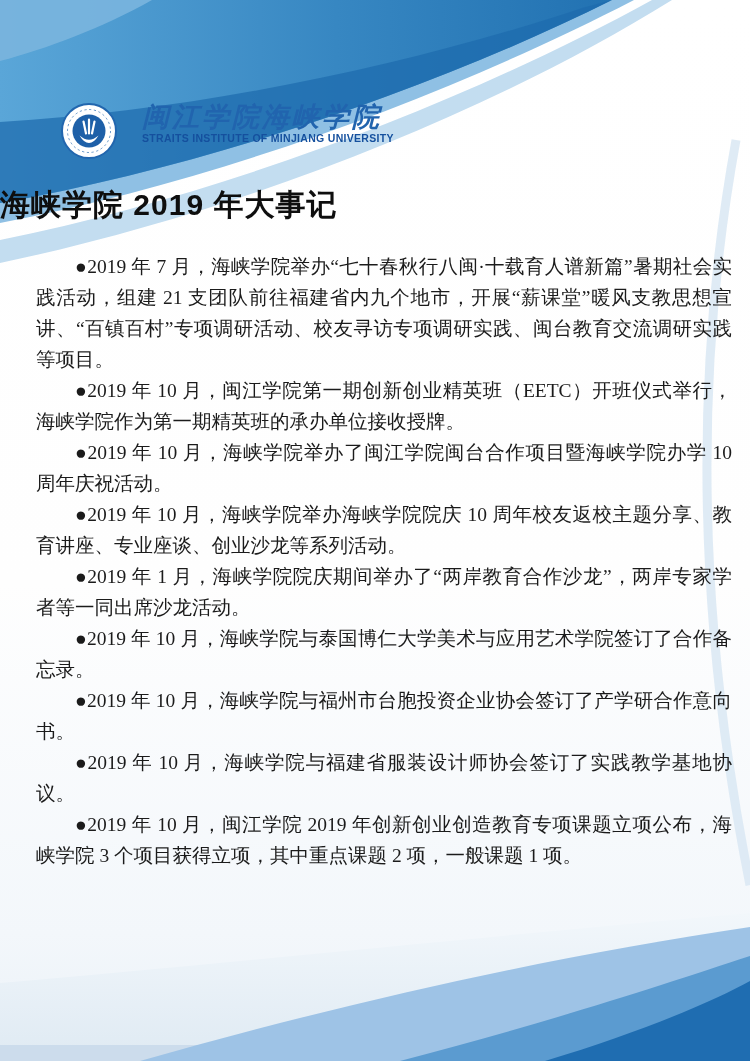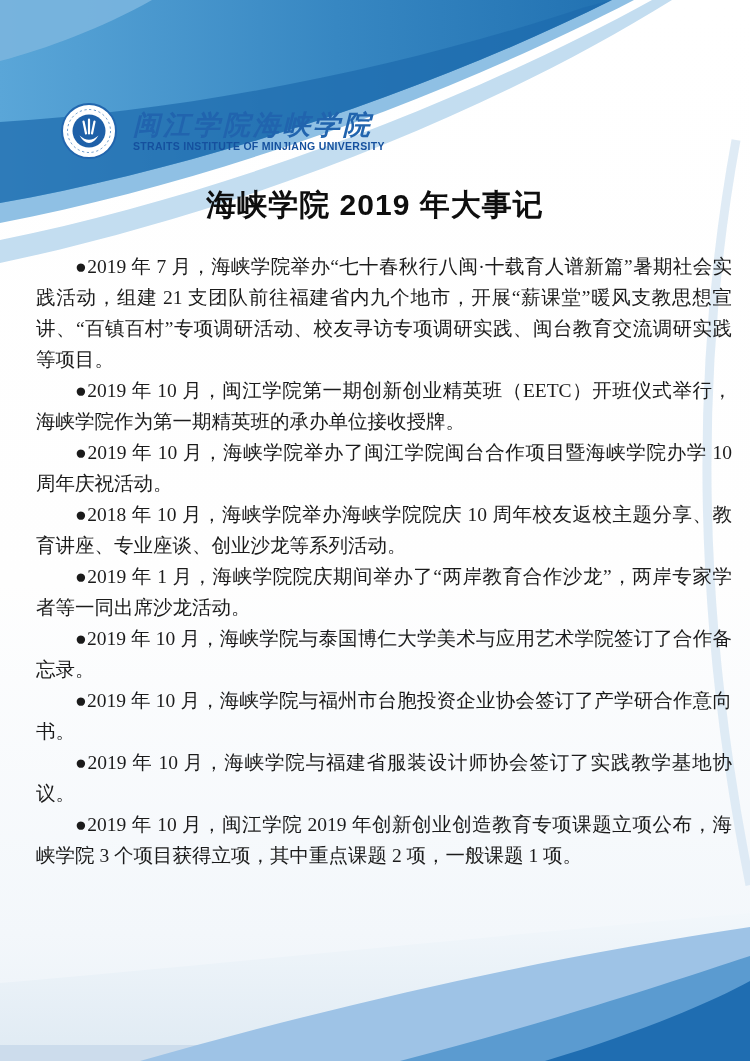--- a/index.html
+++ b/index.html
@@ -8,35 +8,35 @@
     background:linear-gradient(180deg,#ffffff 0%,#fefefe 55%,#f3f7fb 88%,#eaf1f7 100%);
     overflow:hidden;
     font-family:"Liberation Serif","DejaVu Serif",serif;
   }
   .deco { position:absolute; left:0; pointer-events:none; }
   .deco-top { top:0; }
   .deco-side { top:0; }
   .deco-bottom { bottom:0; }
   .content { position:relative; z-index:2; }
 
-  .header { display:flex; align-items:center; gap:15px; padding:102px 0 0 60px; }
+  .header { display:flex; gap:24px; padding:102px 0 0 60px; }
   .seal { flex:0 0 auto; width:58px; height:58px; }
   .logo-text { display:flex; flex-direction:column; }
   .logo-zh {
     font-family:"DejaVu Serif","Liberation Serif",serif;
     font-style:italic; font-weight:700; font-size:27px; line-height:30px;
     color:#2164ae; letter-spacing:3px; white-space:nowrap;
   }
   .logo-en {
     font-family:"Liberation Sans","DejaVu Sans",sans-serif;
     font-weight:700; font-size:10.5px; line-height:13px; margin-top:0;
     color:#15509e; letter-spacing:0.3px; white-space:nowrap;
   }
   .doc-title {
-    margin-top:25px; text-align:center;
+    margin-top:25px; text-align:left;
     font-family:"Liberation Sans","DejaVu Sans",sans-serif;
     font-weight:700; font-size:30px; color:#0e0e0e; letter-spacing:1px;
   }
   .body-text { margin:25px 18px 0 36px; }
   .body-text p {
     margin:0; text-indent:2em; text-align:justify;
     font-size:19.5px; line-height:31px; color:#1b1b1b;
   }
 </style>
 </head>
@@ -101,21 +101,21 @@
         <span class="logo-en">STRAITS INSTITUTE OF MINJIANG UNIVERSITY</span>
       </div>
     </div>
 
     <div class="doc-title">海峡学院 2019 年大事记</div>
 
     <div class="body-text">
       <p>●2019 年 7 月，海峡学院举办“七十春秋行八闽·十载育人谱新篇”暑期社会实践活动，组建 21 支团队前往福建省内九个地市，开展“薪课堂”暖风支教思想宣讲、“百镇百村”专项调研活动、校友寻访专项调研实践、闽台教育交流调研实践等项目。</p>
       <p>●2019 年 10 月，闽江学院第一期创新创业精英班（EETC）开班仪式举行，海峡学院作为第一期精英班的承办单位接收授牌。</p>
       <p>●2019 年 10 月，海峡学院举办了闽江学院闽台合作项目暨海峡学院办学 10 周年庆祝活动。</p>
-      <p>●2018 年 10 月，海峡学院举办海峡学院院庆 10 周年校友返校主题分享、教育讲座、专业座谈、创业沙龙等系列活动。</p>
+      <p>●2019 年 10 月，海峡学院举办海峡学院院庆 10 周年校友返校主题分享、教育讲座、专业座谈、创业沙龙等系列活动。</p>
       <p>●2019 年 1 月，海峡学院院庆期间举办了“两岸教育合作沙龙”，两岸专家学者等一同出席沙龙活动。</p>
       <p>●2019 年 10 月，海峡学院与泰国博仁大学美术与应用艺术学院签订了合作备忘录。</p>
       <p>●2019 年 10 月，海峡学院与福州市台胞投资企业协会签订了产学研合作意向书。</p>
       <p>●2019 年 10 月，海峡学院与福建省服装设计师协会签订了实践教学基地协议。</p>
       <p>●2019 年 10 月，闽江学院 2019 年创新创业创造教育专项课题立项公布，海峡学院 3 个项目获得立项，其中重点课题 2 项，一般课题 1 项。</p>
     </div>
   </div>
 
 </div>
 

